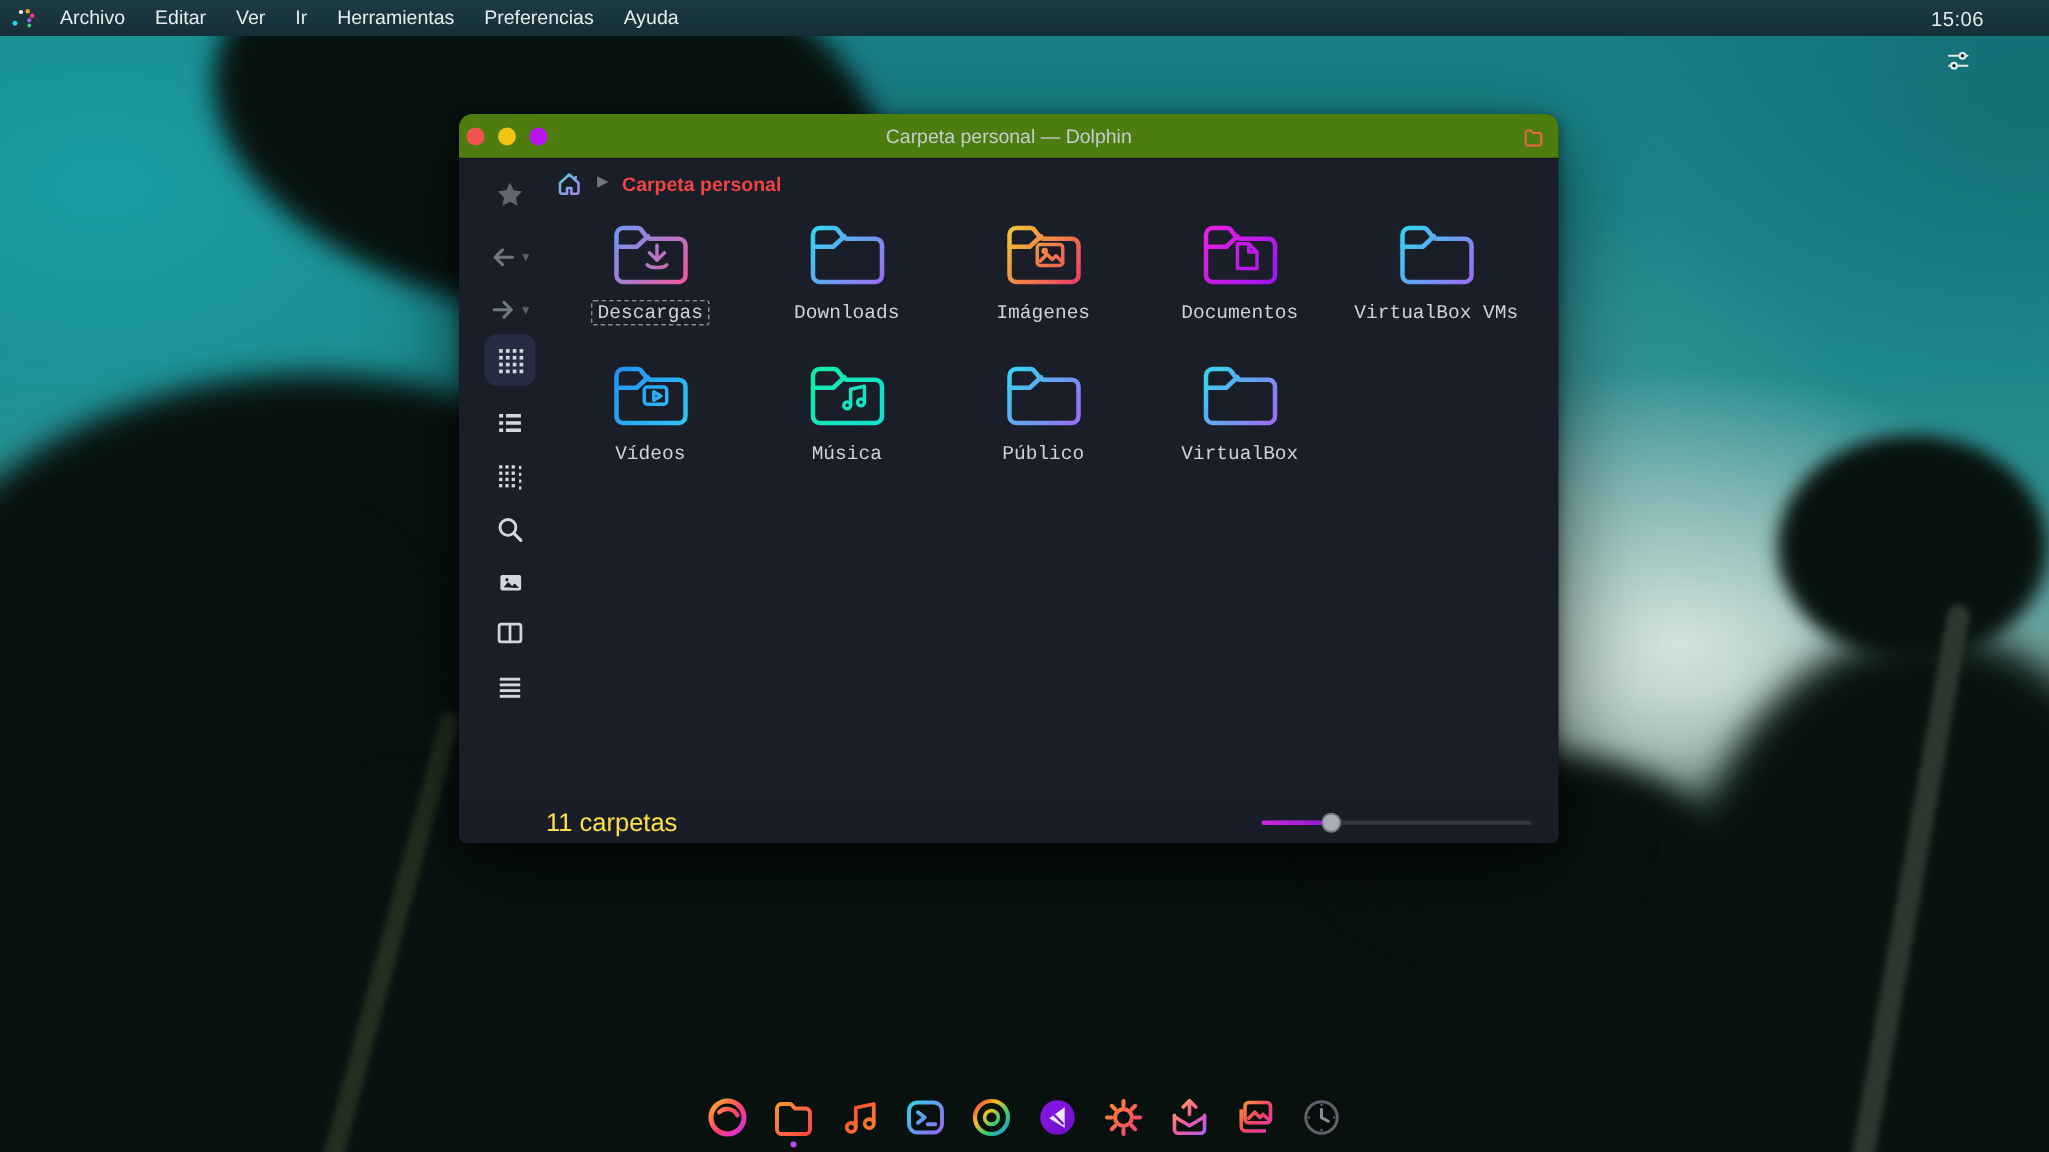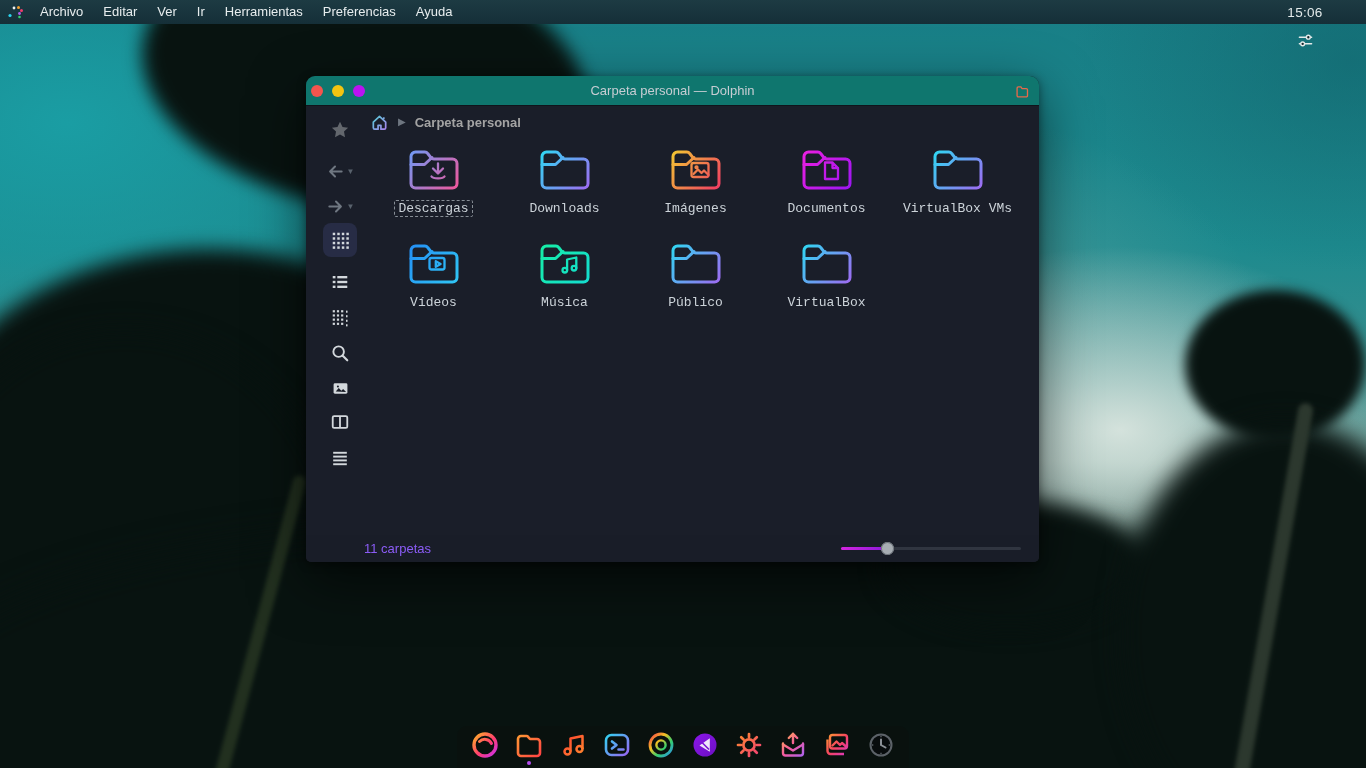--- a/index.html
+++ b/index.html
@@ -21,46 +21,46 @@
   .logo{display:flex;align-items:center;margin-right:4px;}
   .menus{display:flex;}
   .menu-item{padding:0 10px;line-height:24px;cursor:default;}
   .tray{margin-left:auto;display:flex;align-items:center;gap:12px;color:#e3eaea;flex-direction:column;}
   .tray svg{display:block;}
   .clock{font-size:13.5px;letter-spacing:.3px;}
 
   
   .win{position:absolute;left:306px;top:76px;width:733px;height:486px;background:#1a1e29;
     border-radius:9px 9px 5px 5px;box-shadow:0 18px 55px rgba(0,0,0,.6),0 2px 10px rgba(0,0,0,.45);z-index:4;}
-  .titlebar{position:absolute;top:0;left:0;right:0;height:30px;background:#0f766e;border-radius:9px 9px 0 0;
+  .titlebar{position:absolute;top:0;left:0;right:0;height:30px;background:#4d7c0f;border-radius:9px 9px 0 0;
     display:flex;align-items:center;border-bottom:1px solid #10141c;}
   .tl-group{position:absolute;left:5px;top:0;height:30px;display:flex;align-items:center;gap:9px;}
   .tl{width:12px;height:12px;border-radius:50%;}
   .title{width:100%;text-align:center;font-size:13px;color:#c6cdd3;}
   .app-ic{position:absolute;right:9px;top:8px;display:flex;}
 
   .crumbs{position:absolute;left:64px;top:33px;height:26px;display:flex;align-items:center;gap:9px;}
   .sep{color:#6e7680;font-size:10px;line-height:1;}
-  .loc{font-size:13px;font-weight:700;color:#a3a3a3;text-align:right;}
+  .loc{font-size:13px;font-weight:700;color:#ef4444;text-align:right;}
 
   .side-btn{position:absolute;left:17px;width:34px;height:34px;display:flex;align-items:center;
     justify-content:center;color:#d3d8dc;}
   .side-btn.active{background:#272c45;border-radius:8px;}
   .side-btn .dd{font-size:8px;color:#59626d;margin-left:2px;}
   .side-btn svg{display:block;}
 
   .folders{position:absolute;left:62px;top:62px;display:grid;grid-template-columns:repeat(5,131px);
     grid-auto-rows:94px;}
   .folder-item{display:flex;flex-direction:column;align-items:center;padding-top:5px;width:122px;justify-self:center;font-family:Liberation Mono, monospace;}
   .folder-label{margin-top:0;font-size:13px;color:#ccd3d9;border:1px dashed transparent;padding:0 3px;
     border-radius:2px;white-space:nowrap;}
   .folder-item.selected .folder-label{border-color:#868d95;}
 
   .statusbar{position:absolute;left:0;right:0;bottom:0;height:27px;display:flex;align-items:center;
-    padding:0 18px 0 58px;color:#8b5cf6;font-size:13px;background:#191d28;border-radius:0 0 5px 5px;}
+    padding:0 18px 0 58px;color:#fde047;font-size:17px;background:#191d28;border-radius:0 0 5px 5px;}
   .zoom{margin-left:auto;position:relative;width:180px;height:15px;}
   .ztrack{position:absolute;top:6px;left:0;right:0;height:3px;background:#303540;border-radius:2px;}
   .zfill{height:3px;background:linear-gradient(90deg,#d425e0,#8c1ad9);border-radius:2px;}
   .zknob{position:absolute;top:1px;width:13px;height:13px;border-radius:50%;background:#a7adb3;
     box-shadow:inset 0 0 0 1px #6d737a;}
 
   
   .dock{position:absolute;bottom:0;left:50%;transform:translateX(-50%);height:42px;display:flex;
     align-items:center;gap:14px;padding:2px 13px 6px;background:rgba(14,16,14,.38);
     border-radius:10px 10px 0 0;z-index:3;}

